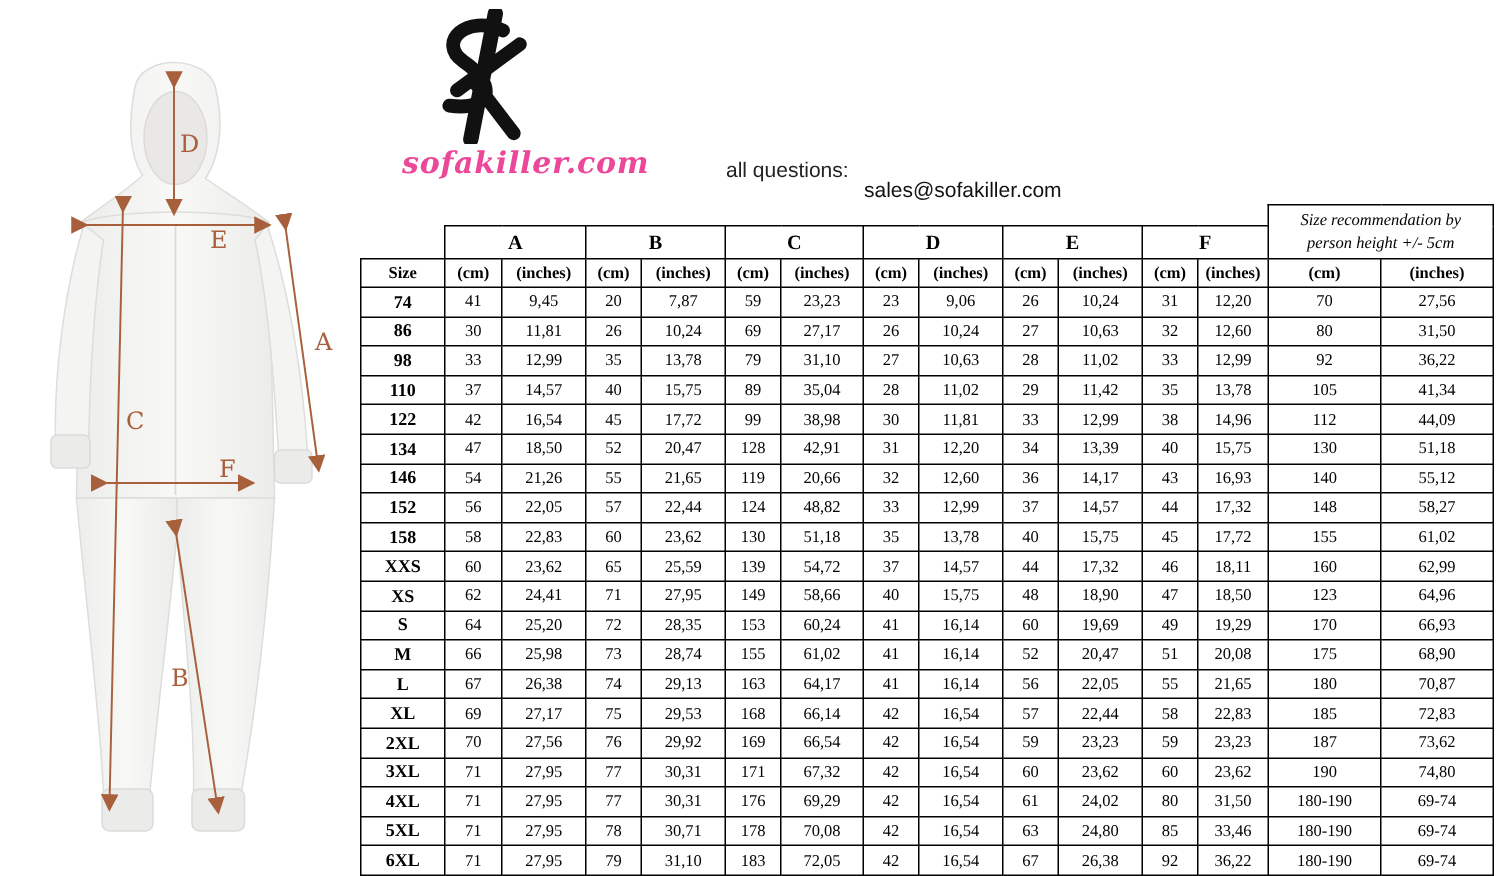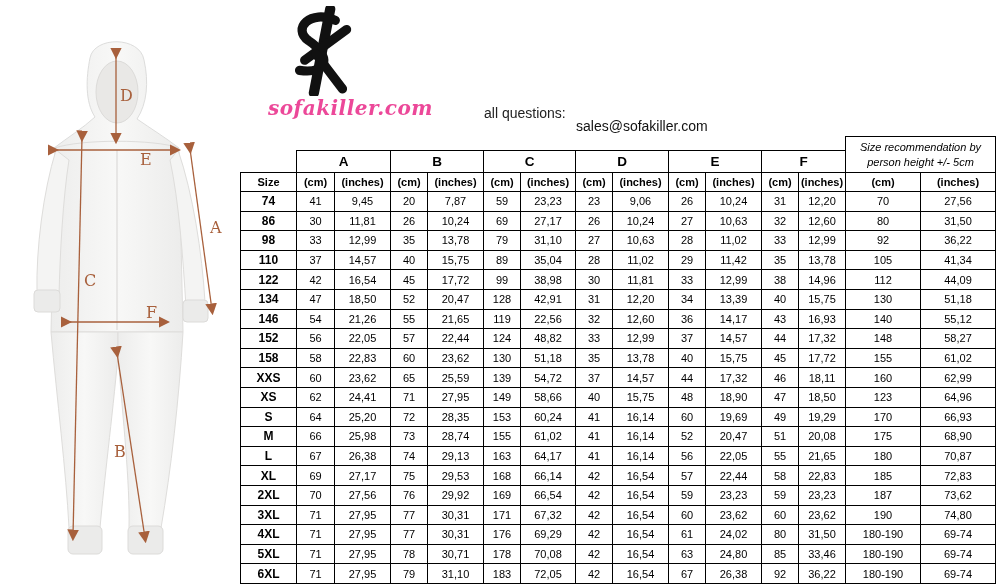--- a/index.html
+++ b/index.html
@@ -39,21 +39,21 @@
   }
   .email-text {
     position: absolute; left: 576px; top: 102px;
     font-size: 14px; color: #111; margin-top: 16px;
   }
 
   
   #size-table {
     position: absolute; left: 240px; top: 136px;
     border-collapse: collapse; table-layout: fixed;
-    font-family: Liberation Sans, sans-serif;
+    font-family: Liberation Serif, serif;
   }
   #size-table th, #size-table td {
     border: 1px solid #000;
     text-align: center; vertical-align: middle;
     padding: 0; font-size: 11px; background: #fff;
   }
   #size-table .nb { border: none; background: transparent; }
   #size-table tr.r0 { height: 14px; }
   #size-table tr.r1 { height: 22px; }
   #size-table tr.r2 { height: 19px; }
@@ -282,21 +282,21 @@
         <td>130</td>
         <td>51,18</td>
       </tr>
       <tr class="data-row">
         <th class="sz">146</th>
         <td>54</td>
         <td>21,26</td>
         <td>55</td>
         <td>21,65</td>
         <td>119</td>
-        <td>22,56</td>
+        <td>20,66</td>
         <td>32</td>
         <td>12,60</td>
         <td>36</td>
         <td>14,17</td>
         <td>43</td>
         <td>16,93</td>
         <td>140</td>
         <td>55,12</td>
       </tr>
       <tr class="data-row">

